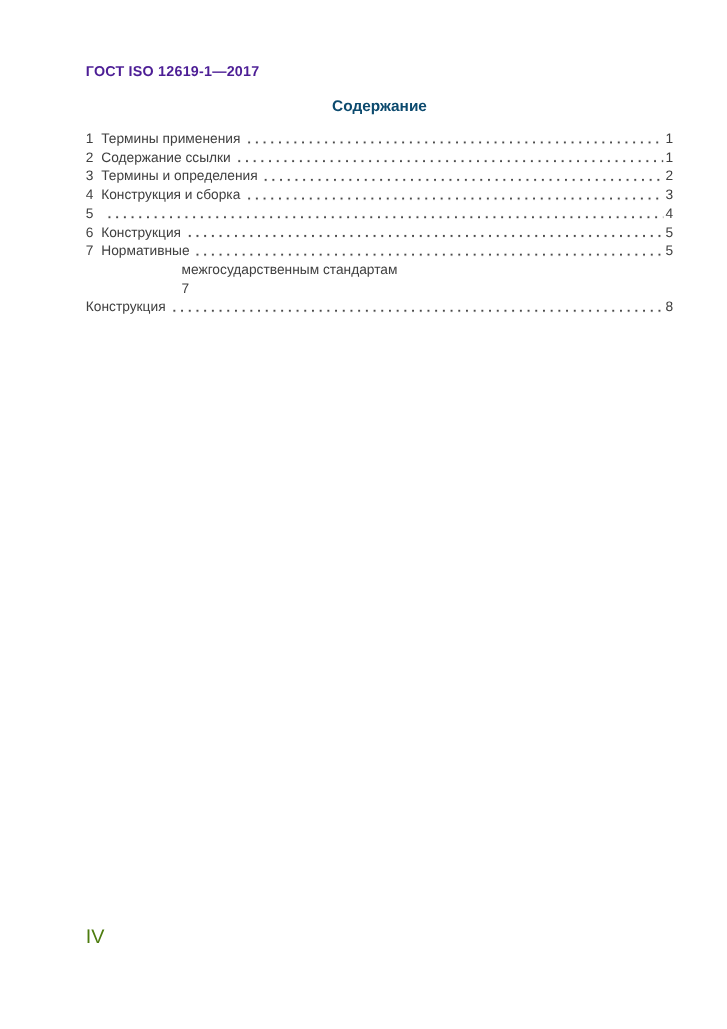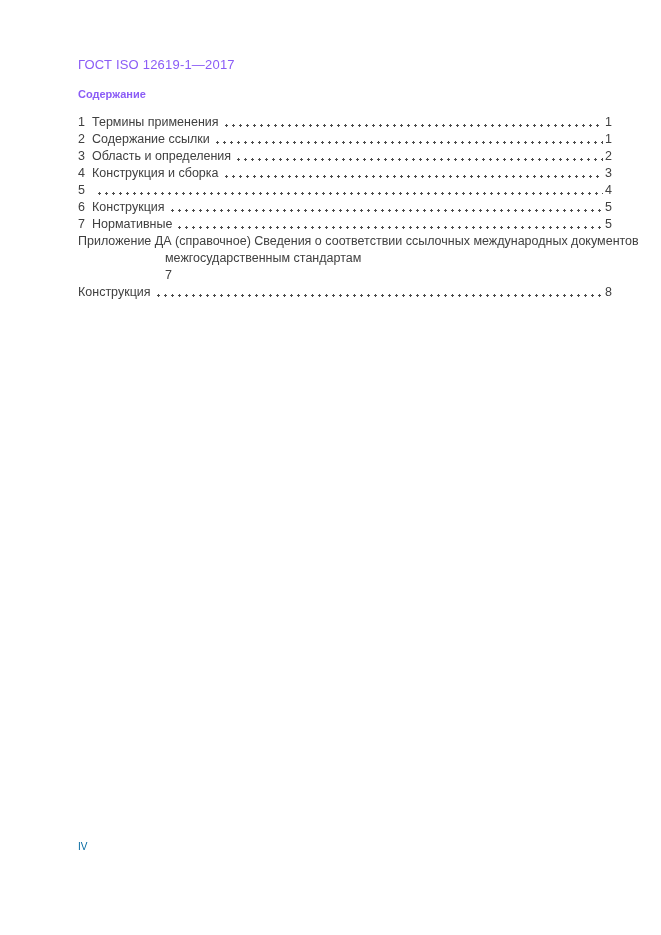--- a/index.html
+++ b/index.html
@@ -14,36 +14,37 @@
     background: #ffffff;
     font-family: "Liberation Sans", sans-serif;
     color: #3a3a3a;
     overflow: hidden;
   }
   .doc-header {
     position: absolute;
     left: 78px;
     top: 57px;
     font-size: 13px;
-    font-weight: normal;
+    font-weight: bold;
     letter-spacing: 0.2px;
-    color: #8b5cf6;
+    color: #4c1d95;
     white-space: nowrap;
   }
   .content {
     position: absolute;
     left: 78px;
     top: 88px;
     width: 534px;
   }
   .doc-title {
     margin: 0 0 14px 0;
-    font-size: 11px;
+    text-align: center;
+    font-size: 14px;
     font-weight: bold;
-    color: #8b5cf6;
+    color: #0c4a6e;
   }
   .toc {
     font-size: 12.5px;
     line-height: 17px;
     color: #404040;
   }
   .toc-row {
     display: flex;
     align-items: stretch;
   }
@@ -76,22 +77,22 @@
     white-space: nowrap;
   }
   .indent2 {
     padding-left: 87px;
     flex-direction: column;
   }
   .folio {
     position: absolute;
     left: 78px;
     top: 841px;
-    font-size: 10px;
-    color: #0369a1;
+    font-size: 18px;
+    color: #4d7c0f;
   }
 </style>
 </head>
 <body>
 
 <div class="page">
 
   <div class="doc-header">ГОСТ ISO 12619-1—2017</div>
 
   <div class="content">
@@ -109,21 +110,21 @@
 
       <div class="toc-row">
         <span class="toc-num">2</span>
         <span class="toc-label">Содержание ссылки</span>
         <span class="leader"></span>
         <span class="toc-page">1</span>
       </div>
 
       <div class="toc-row">
         <span class="toc-num">3</span>
-        <span class="toc-label">Область и определения</span>
+        <span class="toc-label">Термины и определения</span>
         <span class="leader"></span>
         <span class="toc-page">2</span>
       </div>
 
       <div class="toc-row">
         <span class="toc-num">4</span>
         <span class="toc-label">Конструкция и сборка</span>
         <span class="leader"></span>
         <span class="toc-page">3</span>
       </div>
@@ -142,21 +143,20 @@
       </div>
 
       <div class="toc-row">
         <span class="toc-num">7</span>
         <span class="toc-label">Нормативные</span>
         <span class="leader"></span>
         <span class="toc-page">5</span>
       </div>
 
       <div>
-        <div class="appendix-line1">Приложение ДА (справочное) Сведения о соответствии ссылочных международных документов</div>
         <div class="toc-row indent2">
           <span class="toc-label">межгосударственным стандартам</span>
           <span class="leader leader-gap"></span>
           <span class="toc-page">7</span>
         </div>
       </div>
 
       <div class="toc-row">
         <span class="toc-label">Конструкция</span>
         <span class="leader"></span>

